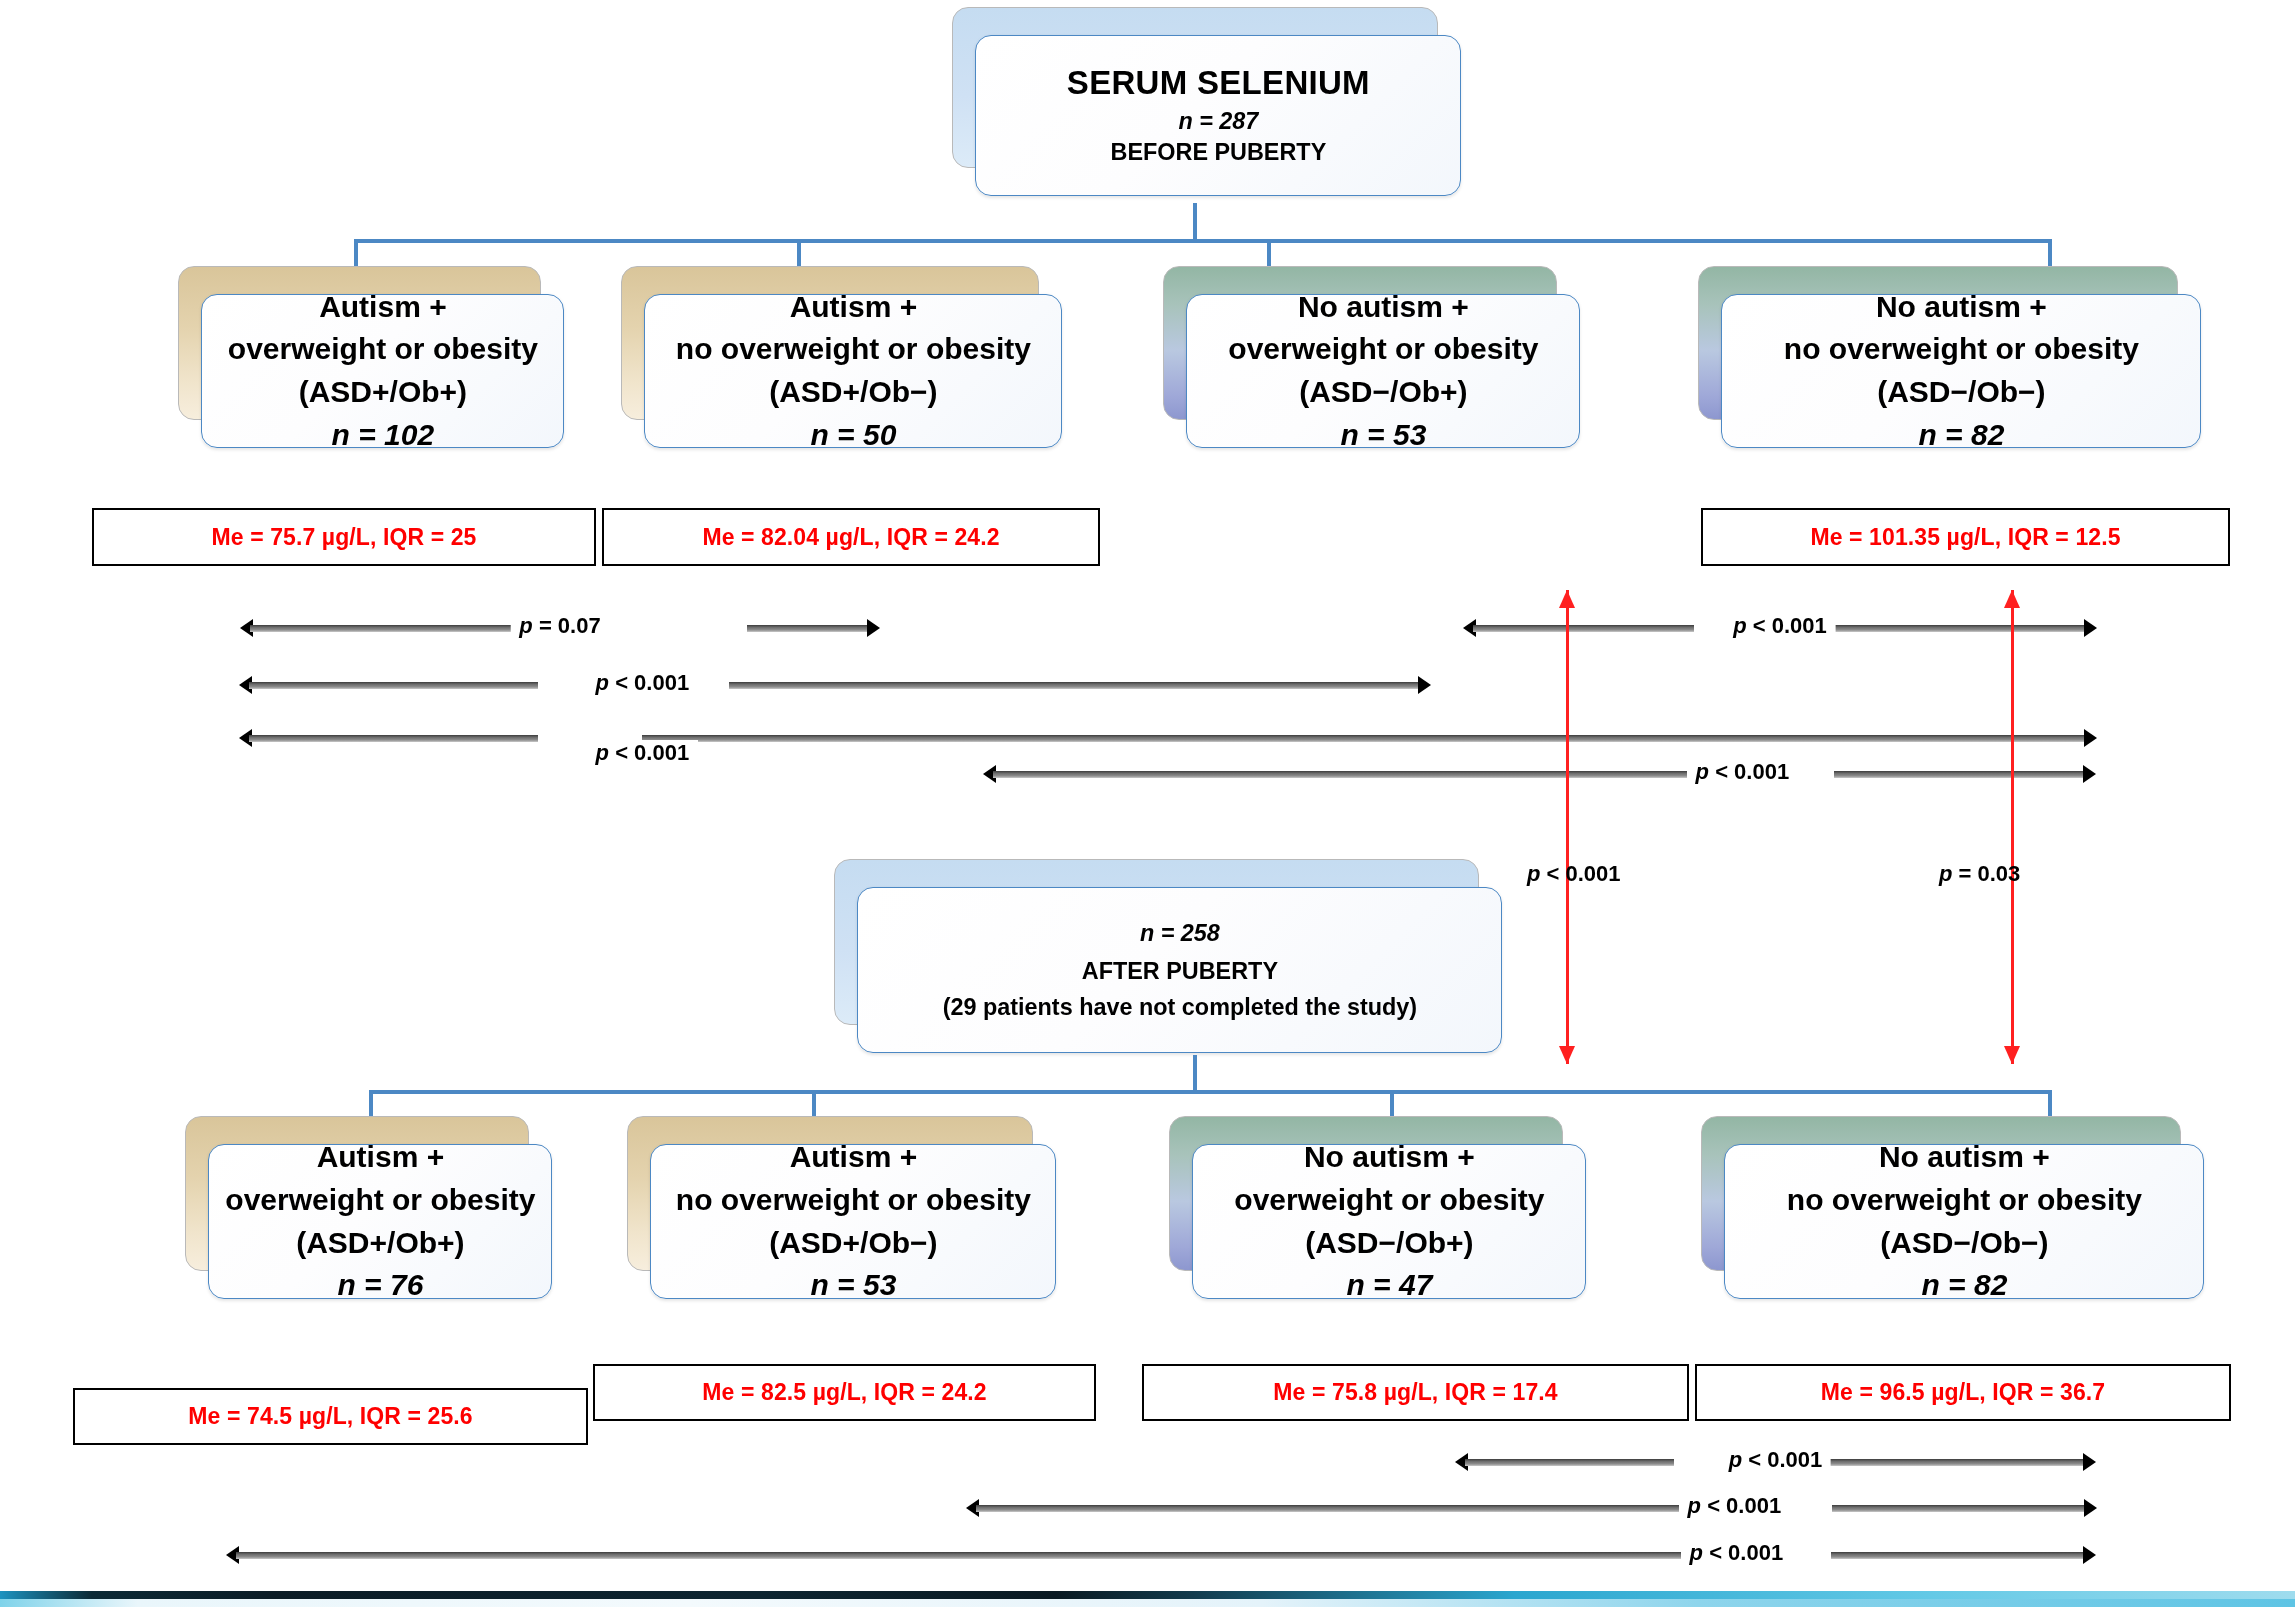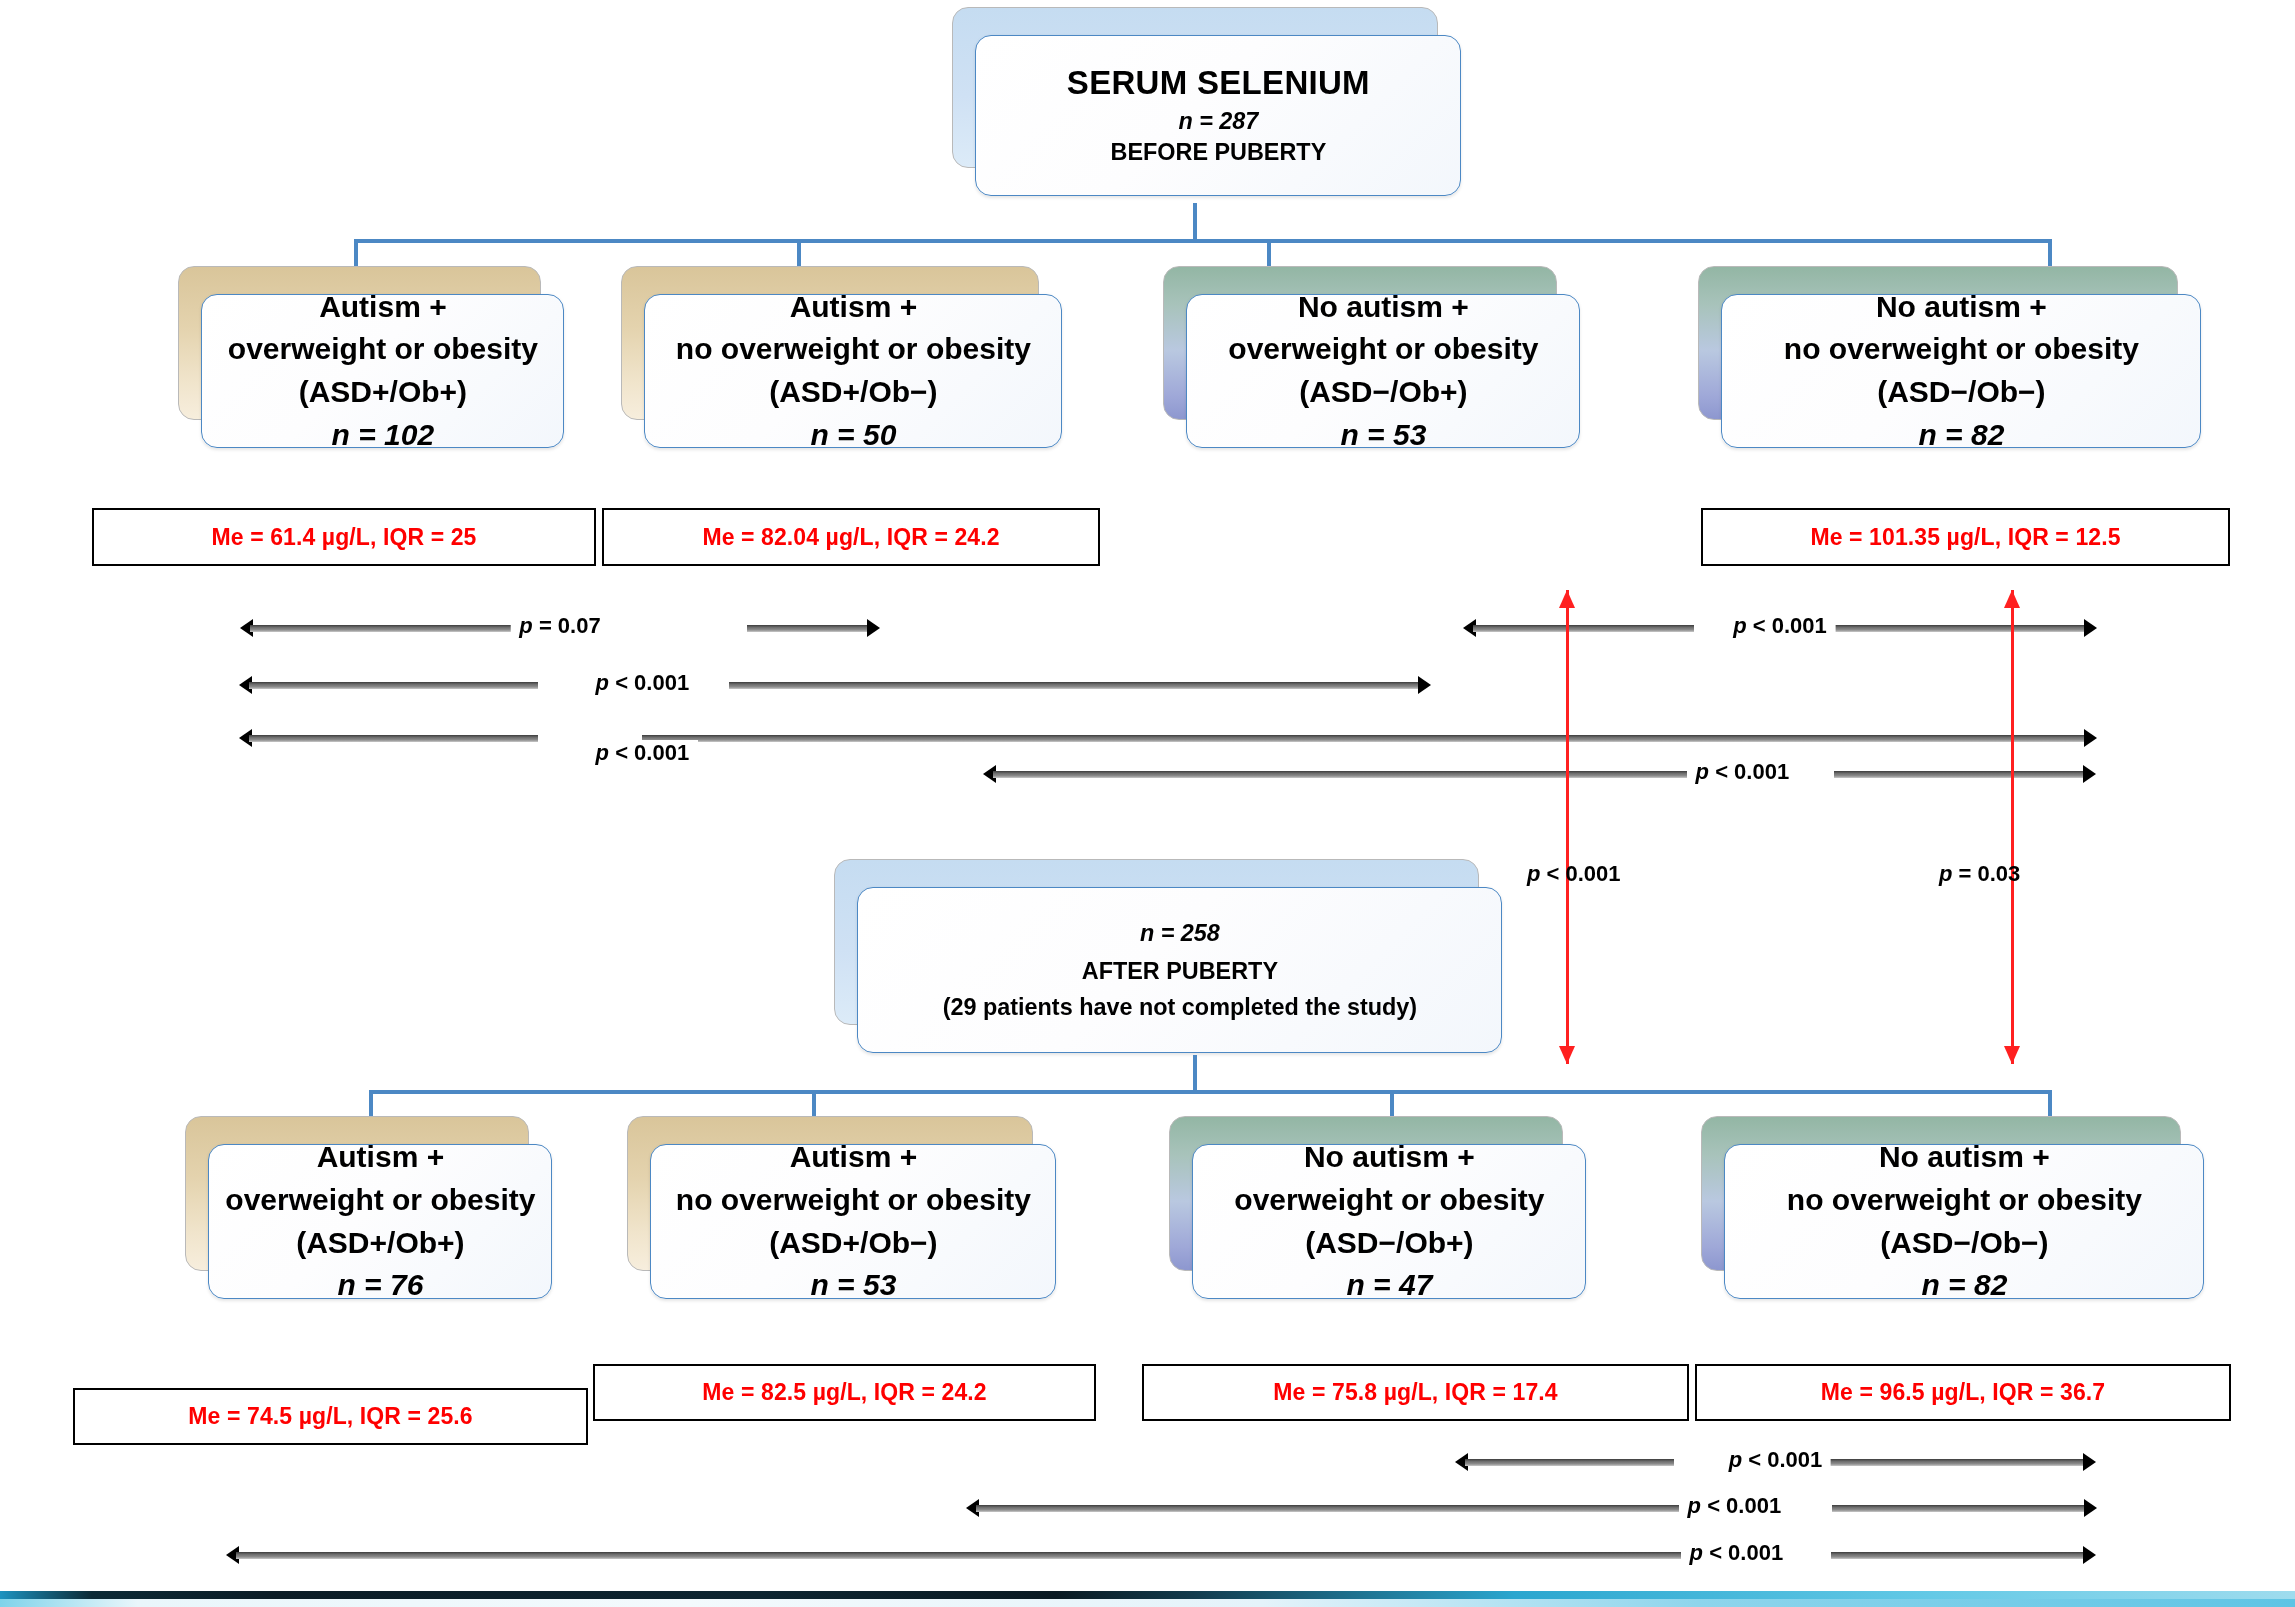--- a/index.html
+++ b/index.html
@@ -148,21 +148,21 @@
   <div class="stackbox" style="left:1698px; top:266px; width:480px; height:154px;">
     <div class="back green"></div>
     <div class="front" style="padding:4.9px 8.6px;">
       <div class="grp-line">No autism +</div>
       <div class="grp-line">no overweight or obesity</div>
       <div class="grp-line">(ASD−/Ob−)</div>
       <div class="grp-line" style="font-style:italic;">n = 82</div>
     </div>
   </div>
 
-  <div class="mebox" style="left:92px; top:508px; width:504px; height:58px;">Me = 61.4 µg/L, IQR = 25</div>
+  <div class="mebox" style="left:92px; top:508px; width:504px; height:58px;">Me = 75.7 µg/L, IQR = 25</div>
   <div class="mebox" style="left:602px; top:508px; width:498px; height:58px;">Me = 82.04 µg/L, IQR = 24.2</div>
   <div class="mebox" style="left:1701px; top:508px; width:529px; height:58px;">Me = 101.35 µg/L, IQR = 12.5</div>
 
   <div class="darrow" style="left:240px; top:618px; width:640px;">
     <div class="head l"></div>
     <div class="bar left" style="width:289px;"></div>
     <div class="bar right" style="width:123px;"></div>
     <div class="head r"></div>
     <div class="plabel"><i>p</i>&nbsp;= 0.07</div>
   </div>

